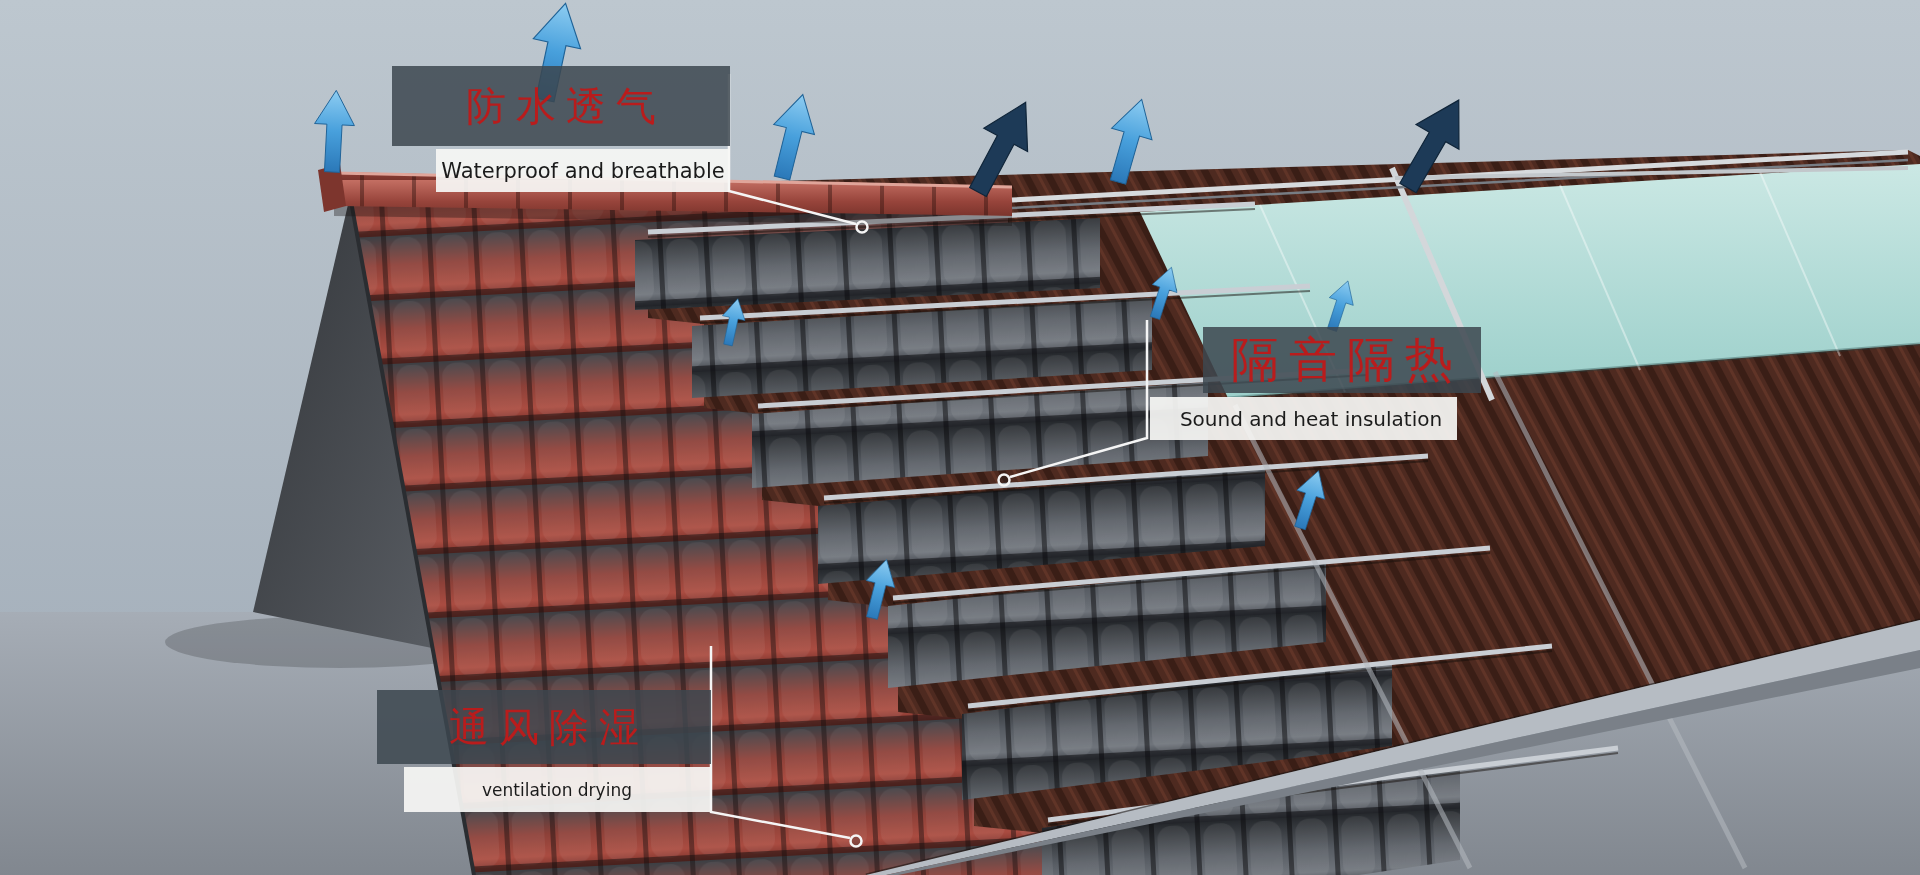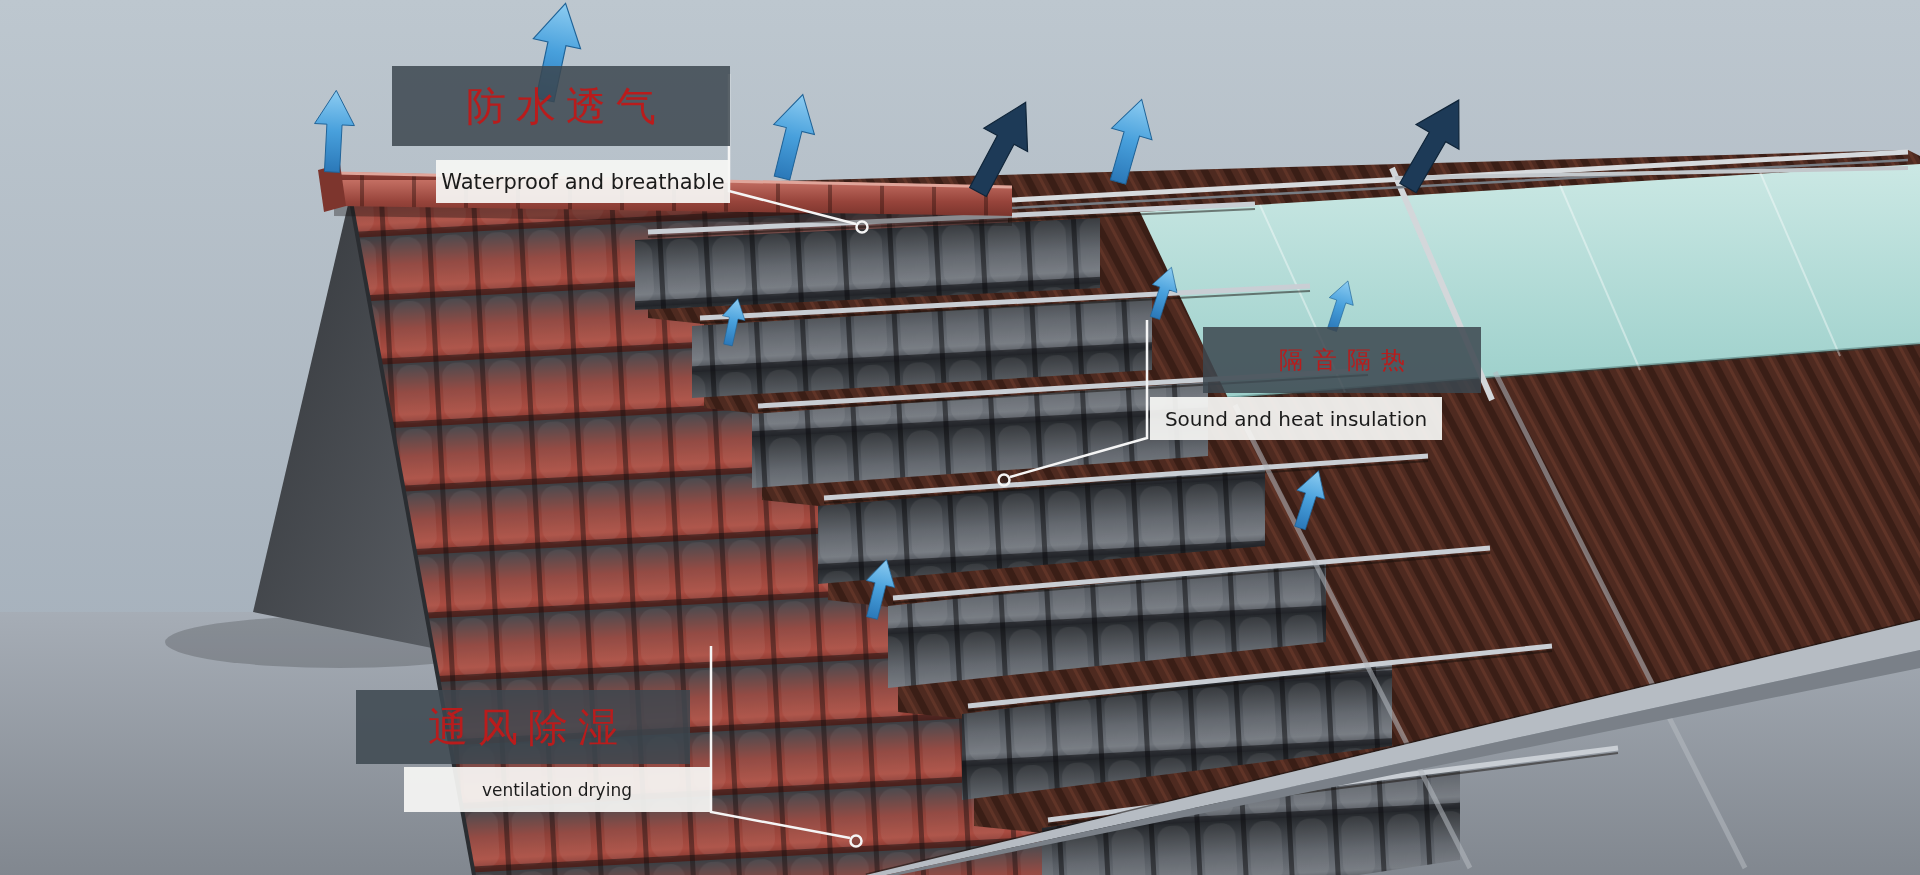--- a/index.html
+++ b/index.html
@@ -12,26 +12,26 @@
     position:absolute;display:flex;align-items:center;justify-content:center;
     background:rgba(60,70,79,0.85);color:#b91c1c;
     letter-spacing:10px;text-indent:10px;font-weight:400;
   }
   .callout-en{
     position:absolute;display:flex;align-items:center;justify-content:center;
     background:rgba(246,246,244,0.93);color:#1b1b1b;font-weight:400;
   }
   
   .c1-zh{left:392px;top:66px;width:338px;height:80px;font-size:40px;}
-  .c1-en{left:436px;top:149px;width:294px;height:43px;font-size:21px;margin-top:11px;}
+  .c1-en{left:436px;top:149px;width:294px;height:43px;font-size:21px;}
   
-  .c2-zh{left:1203px;top:327px;width:278px;height:66px;font-size:24px;}
-  .c2-en{left:1150px;top:397px;width:292px;height:43px;font-size:20px;}
+  .c2-zh{left:1203px;top:327px;width:278px;height:66px;font-size:48px;}
+  .c2-en{left:1150px;top:397px;width:292px;height:43px;font-size:20px;padding-left:15px;}
   
-  .c3-zh{left:356px;top:690px;width:334px;height:74px;font-size:40px;}
+  .c3-zh{left:377px;top:690px;width:334px;height:74px;font-size:40px;}
   .c3-en{left:404px;top:767px;width:306px;height:45px;font-size:17px;}
 </style>
 </head>
 <body>
 
 <div class="stage">
 
   <svg width="1920" height="875" viewBox="0 0 1920 875">
     <defs>
       <linearGradient id="gSky" x1="0" y1="0" x2="0" y2="1">

